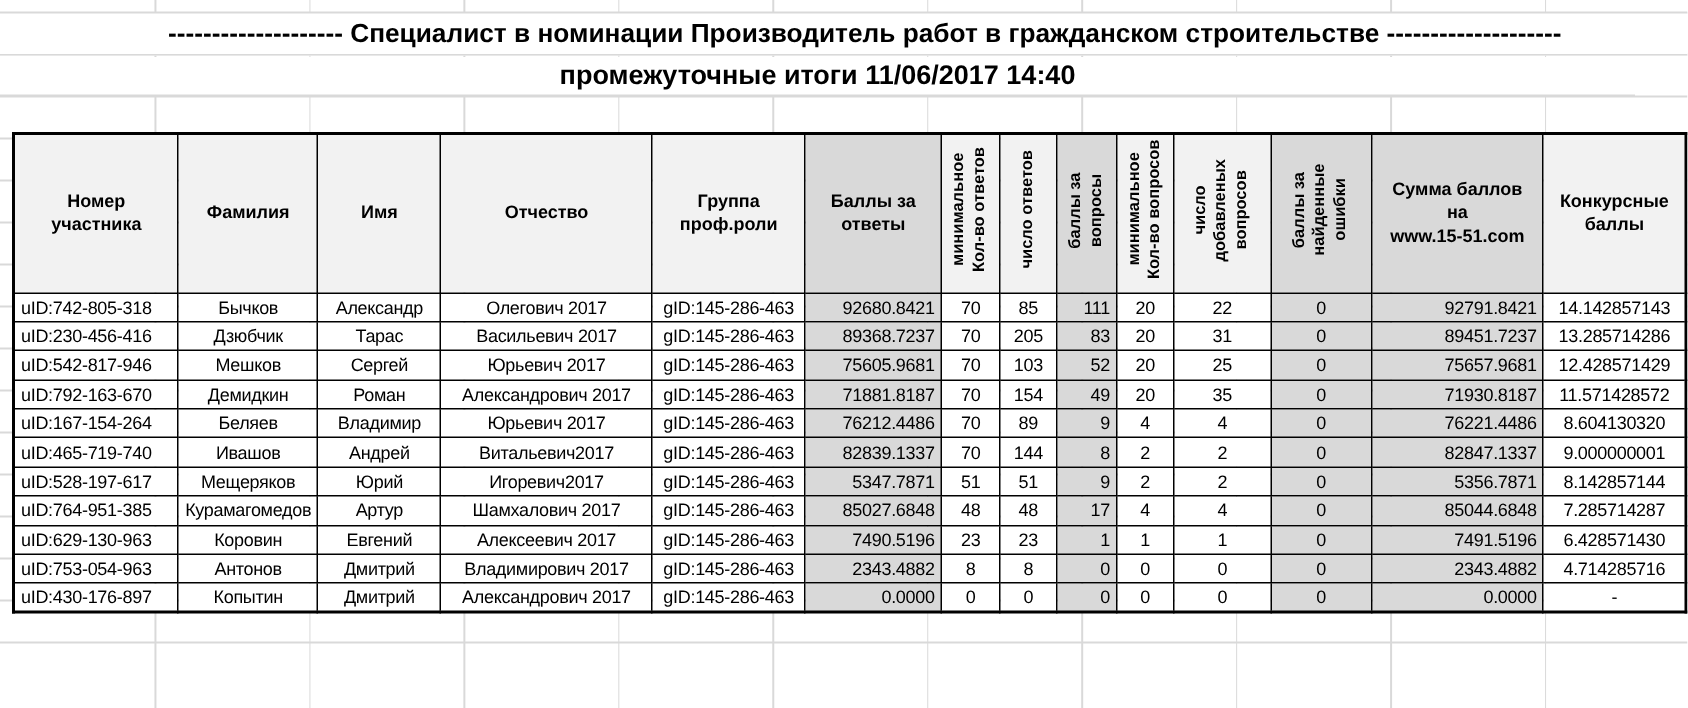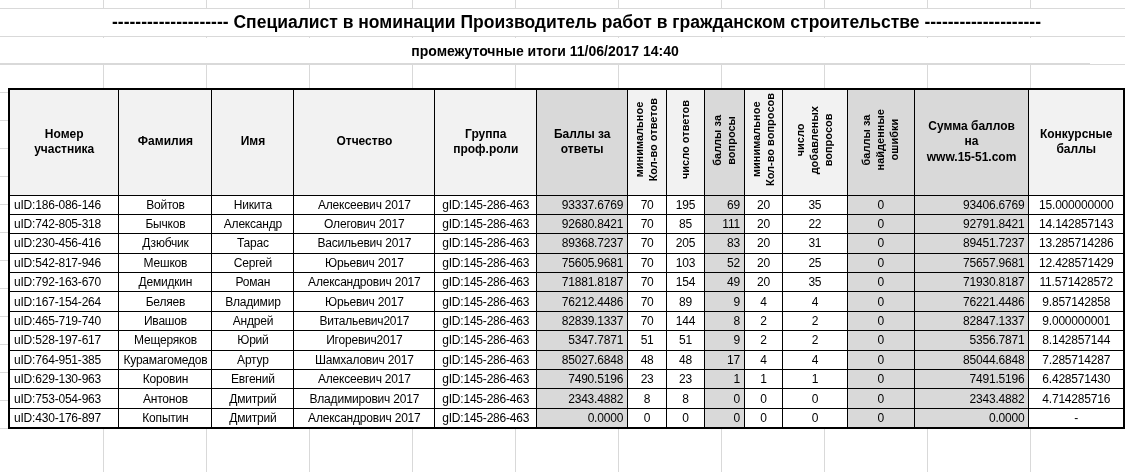--- a/index.html
+++ b/index.html
@@ -27,21 +27,21 @@
     display: flex; align-items: center; justify-content: center;
     font-size: 17.5px; font-weight: bold;
     white-space: nowrap;
     padding-left: 28px;
   }
   .subtitle-band {
     position: absolute; left: 0; top: 38px; width: 1090px; height: 26px;
     background: #fff;
     border-bottom: 1px solid #d9d9d9;
     display: flex; align-items: center; justify-content: center;
-    font-size: 14px; font-weight: bold;
+    font-size: 18px; font-weight: bold;
     white-space: nowrap;
   }
   table.grid {
     position: absolute; left: 8px; top: 88px;
     border-collapse: collapse;
     table-layout: fixed;
     border: 2px solid #000;
   }
   .grid th, .grid td {
     border: 1px solid #000;
@@ -132,36 +132,20 @@
 ошибки</div></th>
         <th class="shade">Сумма баллов
 на
 www.15-51.com</th>
         <th>Конкурсные
 баллы</th>
       </tr>
     </thead>
     <tbody id="tbody">
         <tr>
-          <td class="left">uID:186-086-146</td>
-          <td class="center">Войтов</td>
-          <td class="center">Никита</td>
-          <td class="center">Алексеевич 2017</td>
-          <td class="center">gID:145-286-463</td>
-          <td class="right shade">93337.6769</td>
-          <td class="center">70</td>
-          <td class="center">195</td>
-          <td class="right shade">69</td>
-          <td class="center">20</td>
-          <td class="center">35</td>
-          <td class="center shade">0</td>
-          <td class="right shade">93406.6769</td>
-          <td class="center">15.000000000</td>
-        </tr>
-        <tr>
           <td class="left">uID:742-805-318</td>
           <td class="center">Бычков</td>
           <td class="center">Александр</td>
           <td class="center">Олегович 2017</td>
           <td class="center">gID:145-286-463</td>
           <td class="right shade">92680.8421</td>
           <td class="center">70</td>
           <td class="center">85</td>
           <td class="right shade">111</td>
           <td class="center">20</td>
@@ -225,21 +209,21 @@
           <td class="center">Юрьевич 2017</td>
           <td class="center">gID:145-286-463</td>
           <td class="right shade">76212.4486</td>
           <td class="center">70</td>
           <td class="center">89</td>
           <td class="right shade">9</td>
           <td class="center">4</td>
           <td class="center">4</td>
           <td class="center shade">0</td>
           <td class="right shade">76221.4486</td>
-          <td class="center">9.857142858</td>
+          <td class="center">8.604130320</td>
         </tr>
         <tr>
           <td class="left">uID:465-719-740</td>
           <td class="center">Ивашов</td>
           <td class="center">Андрей</td>
           <td class="center">Витальевич2017</td>
           <td class="center">gID:145-286-463</td>
           <td class="right shade">82839.1337</td>
           <td class="center">70</td>
           <td class="center">144</td>

